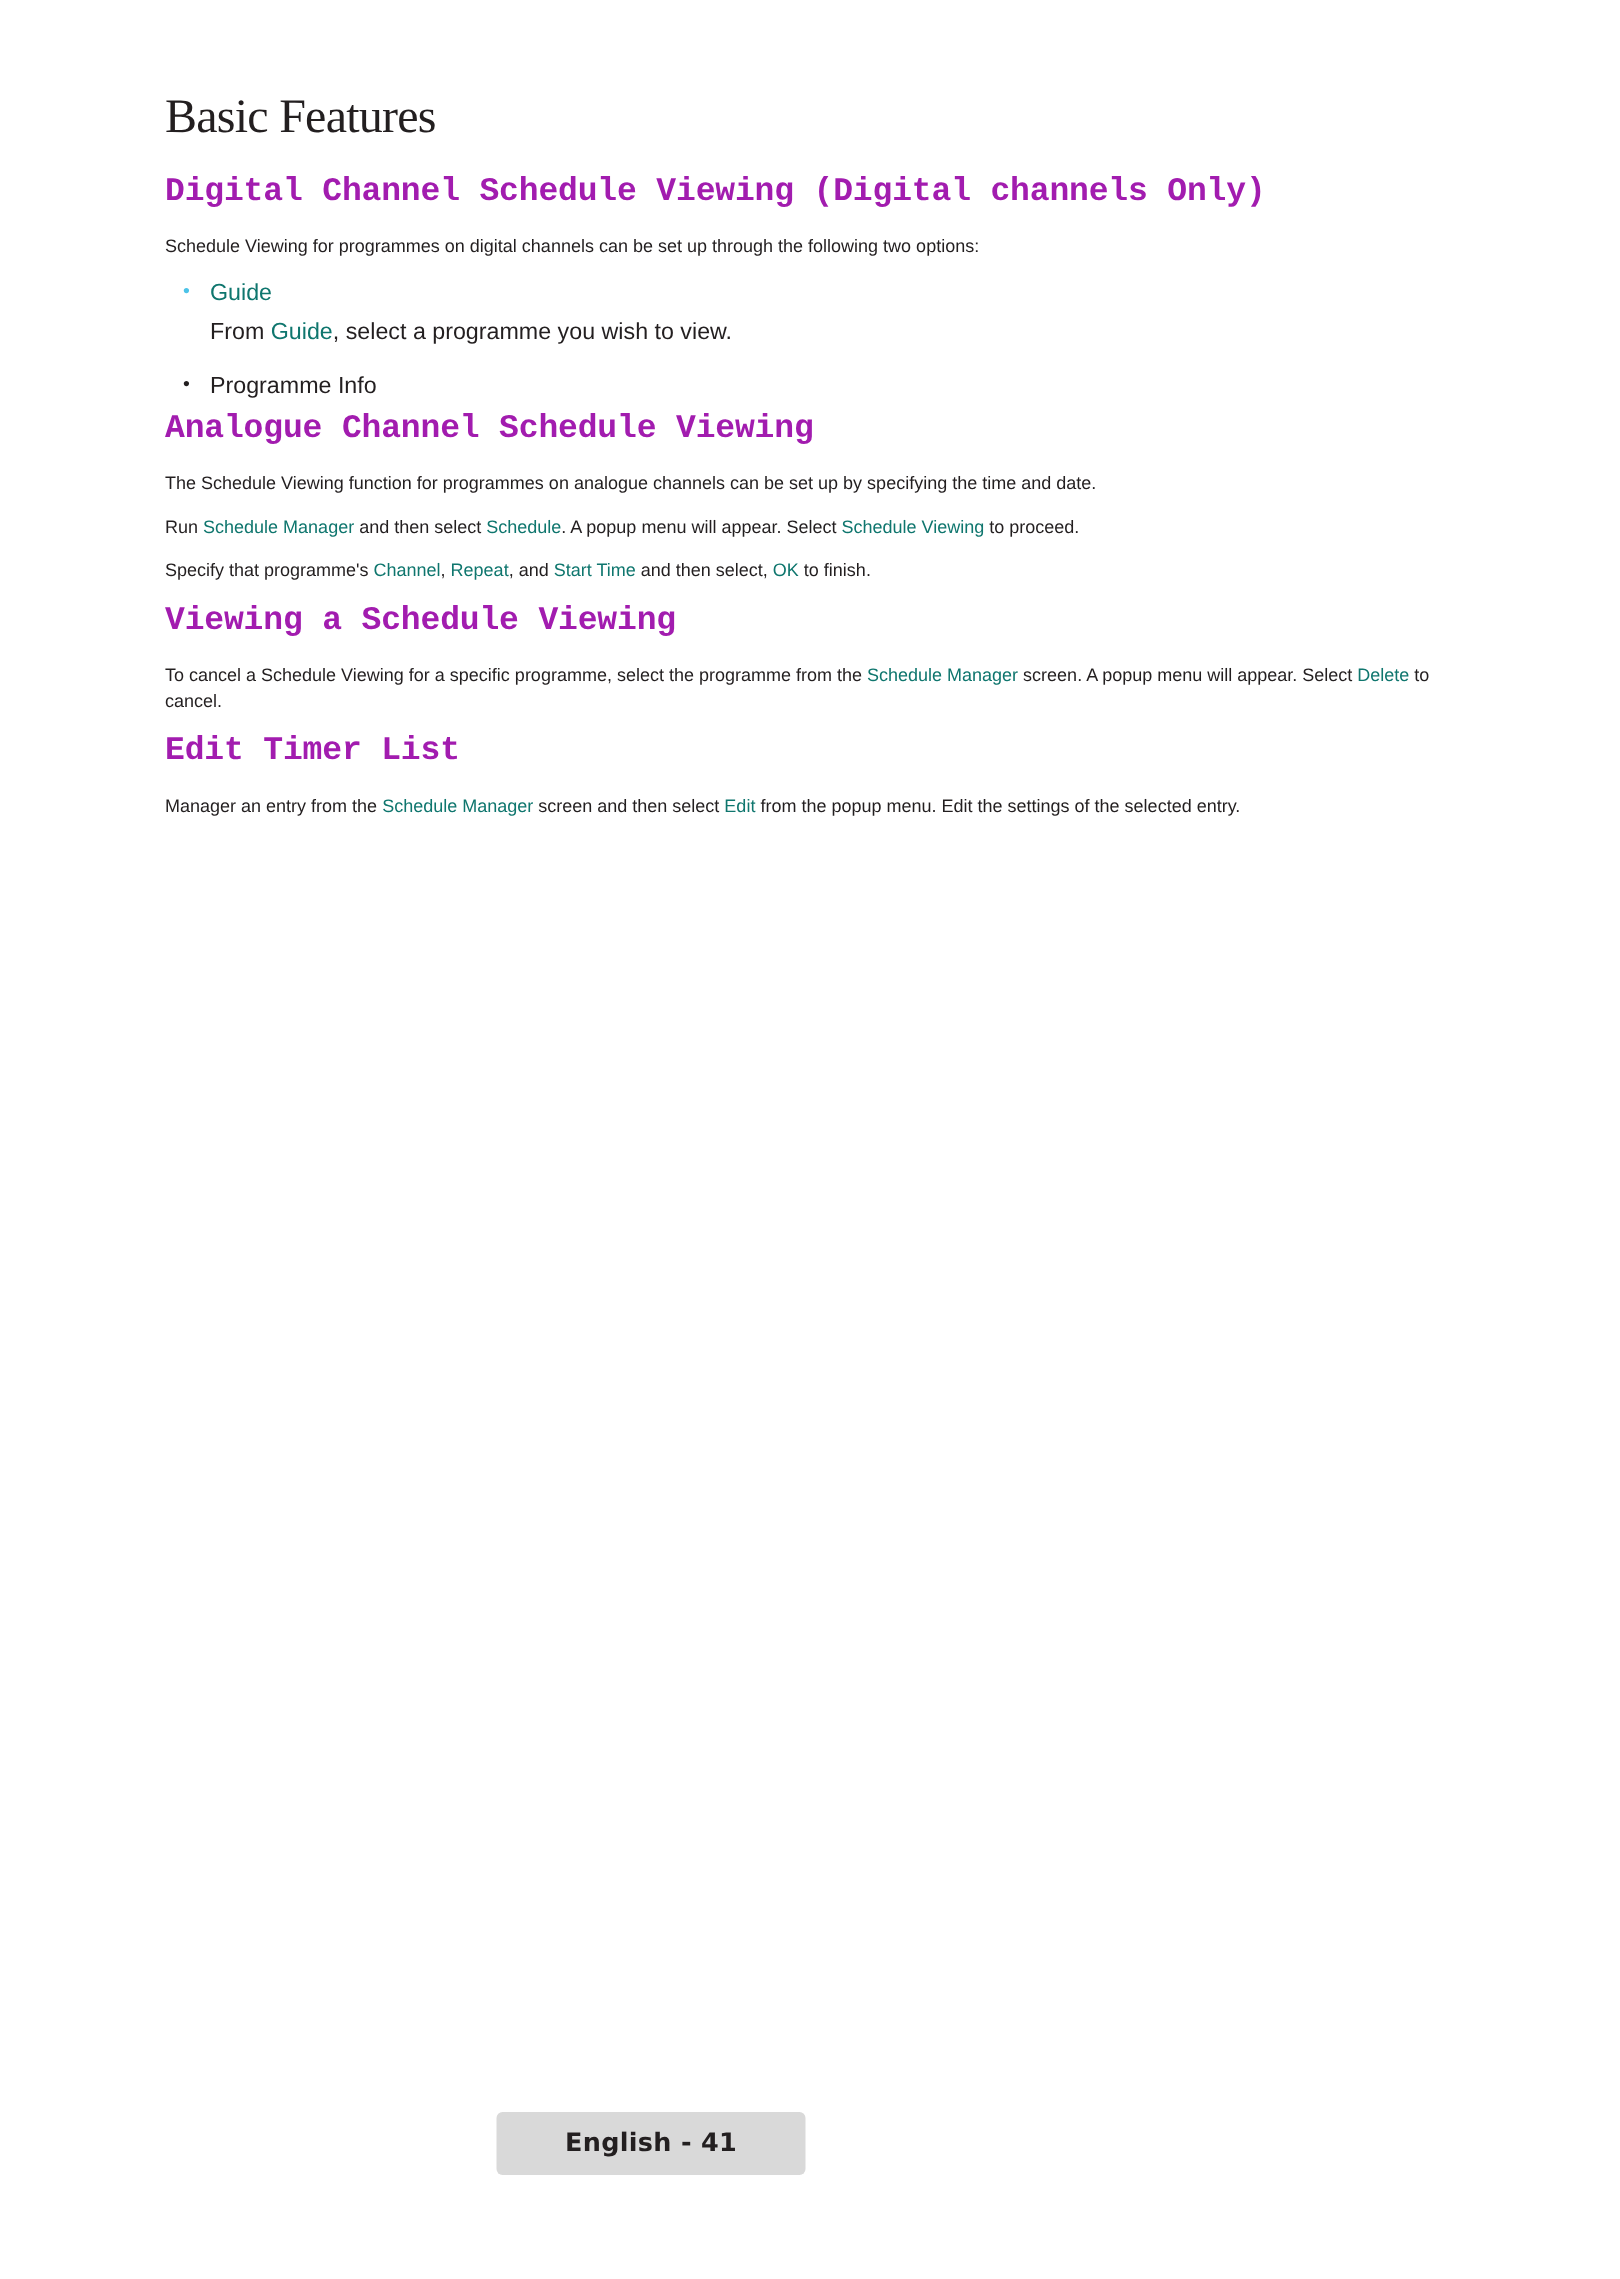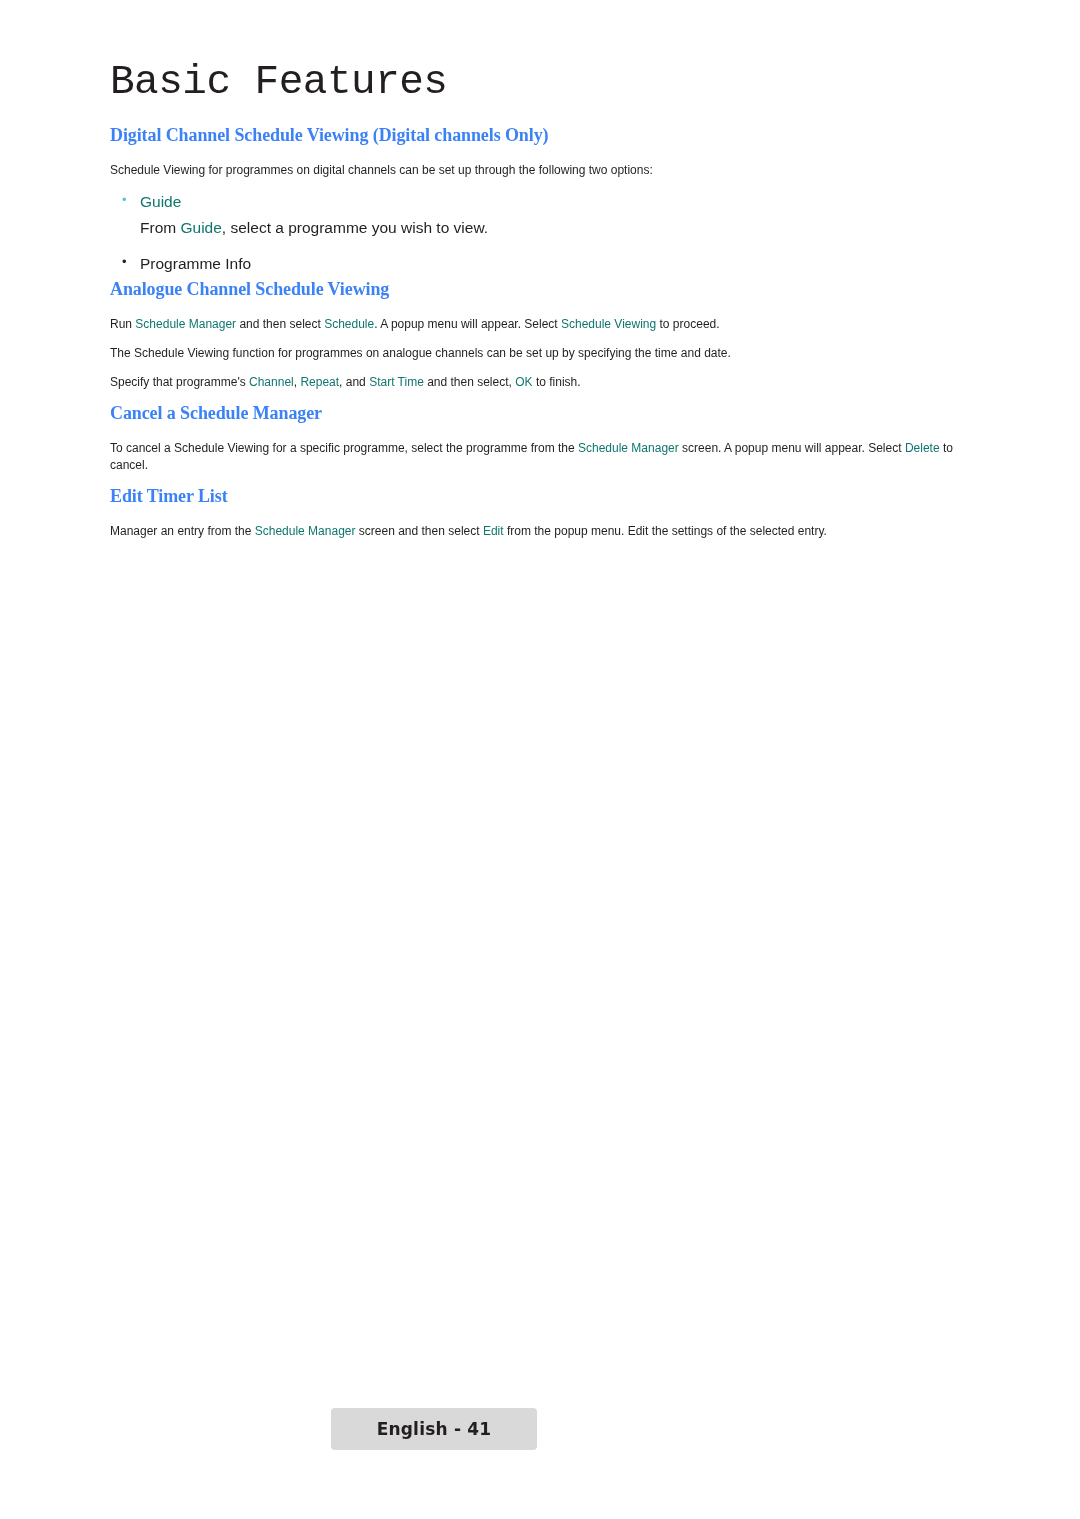--- a/index.html
+++ b/index.html
@@ -21,33 +21,33 @@
     height: 1519px;
     overflow: hidden;
   }
   .content {
     position: absolute;
     left: 110px;
     top: 60px;
     width: 860px;
   }
   h1.page-title {
-    font-family: Liberation Mono, monospace;
+    font-family: Liberation Serif, serif;
     font-weight: 400;
-    font-size: 41px;
+    font-size: 32px;
     letter-spacing: -0.5px;
     color: #231f20;
     margin: 0 0 20px 0;
     line-height: 1.1;
   }
   h2.section-head {
-    font-family: Liberation Serif, serif;
+    font-family: Liberation Mono, monospace;
     font-weight: 700;
-    font-size: 18px;
-    color: #3b82f6;
+    font-size: 22px;
+    color: #a21caf;
     margin: 0 0 16px 0;
     letter-spacing: -0.1px;
   }
   h2.section-head.spaced {
   }
   p.body-text {
     font-size: 12px;
     line-height: 1.42;
     margin: 0 0 12px 0;
     color: #231f20;
@@ -133,29 +133,29 @@
       <span>From </span><span class="hl">Guide</span><span>, select a programme you wish to view.</span>
     </div>
 
     <ul class="bullets">
       <li class="bullet-row">
         <span>Programme Info</span>
       </li>
     </ul>
 
     <h2 class="section-head spaced">Analogue Channel Schedule Viewing</h2>
+    <p class="body-text">The Schedule Viewing function for programmes on analogue channels can be set up by specifying the time and date.</p>
     <p class="body-text">
       <span>Run </span><span class="hl">Schedule Manager</span><span> and then select </span><span class="hl">Schedule</span><span>. A popup menu will appear. Select </span><span class="hl">Schedule Viewing</span><span> to proceed.</span>
     </p>
-    <p class="body-text">The Schedule Viewing function for programmes on analogue channels can be set up by specifying the time and date.</p>
     <p class="body-text">
       <span>Specify that programme's </span><span class="hl">Channel</span><span>, </span><span class="hl">Repeat</span><span>, and </span><span class="hl">Start Time</span><span> and then select, </span><span class="hl">OK</span><span> to finish.</span>
     </p>
 
-    <h2 class="section-head spaced">Cancel a Schedule Manager</h2>
+    <h2 class="section-head spaced">Viewing a Schedule Viewing</h2>
     <p class="body-text">
       <span>To cancel a Schedule Viewing for a specific programme, select the programme from the </span><span class="hl">Schedule Manager</span><span> screen. A popup menu will appear. Select </span><span class="hl">Delete</span><span> to cancel.</span>
     </p>
 
     <h2 class="section-head spaced">Edit Timer List</h2>
     <p class="body-text">
       <span>Manager an entry from the </span><span class="hl">Schedule Manager</span><span> screen and then select </span><span class="hl">Edit</span><span> from the popup menu. Edit the settings of the selected entry.</span>
     </p>
 
   </div>

